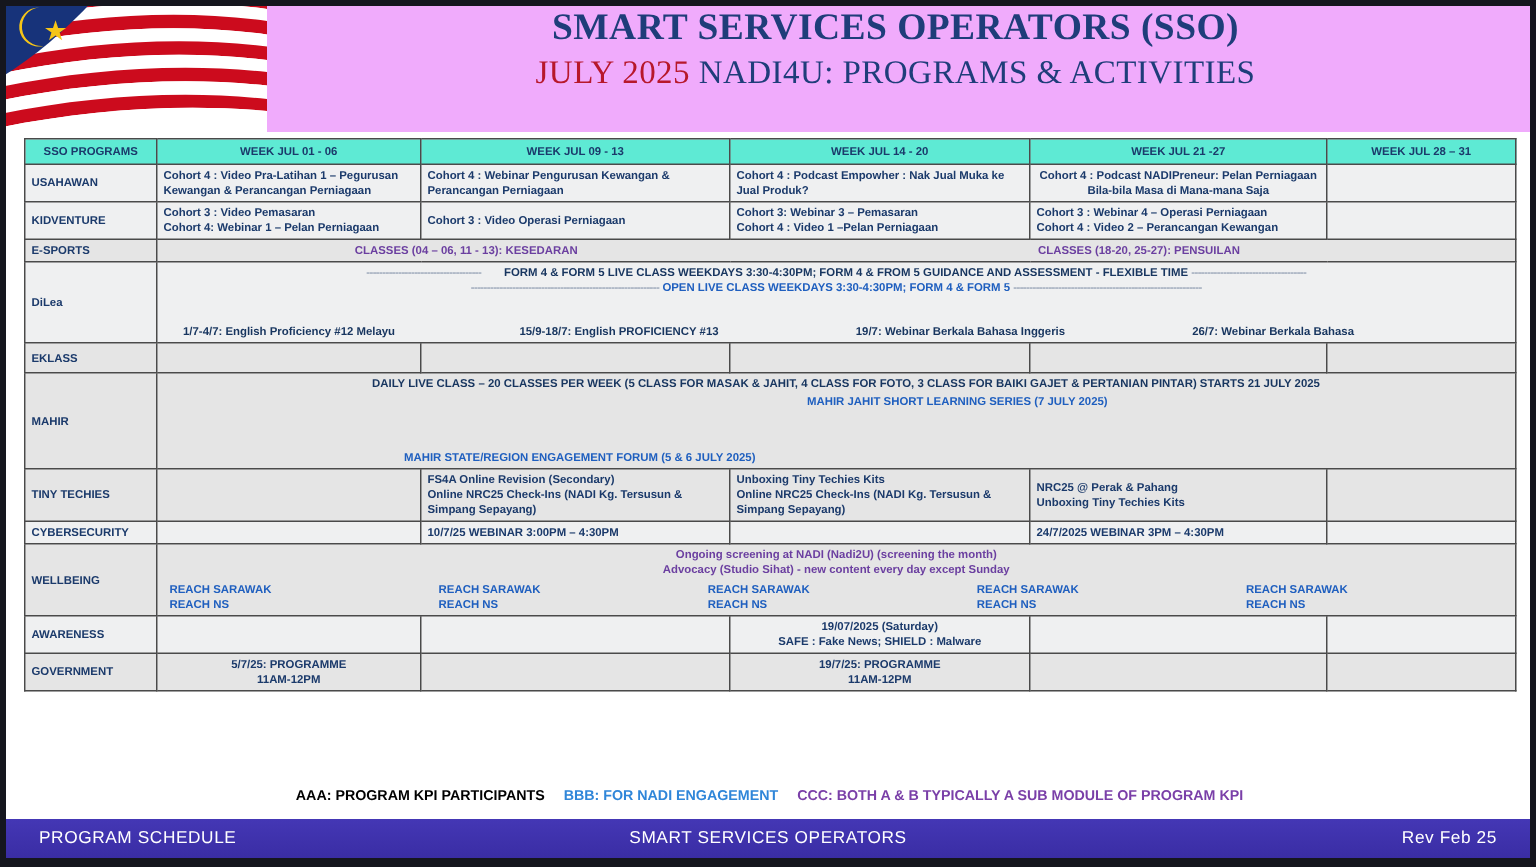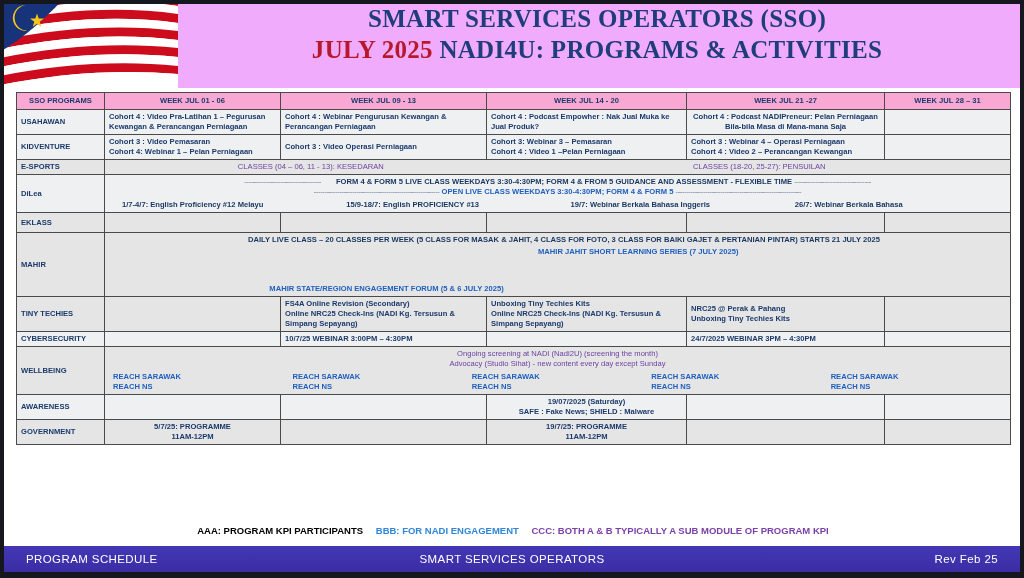--- a/index.html
+++ b/index.html
@@ -41,22 +41,22 @@
     font-family: "Liberation Serif", serif;
     font-weight: bold;
     font-size: 25px;
     letter-spacing: 0.3px;
     color: #1f3d7a;
     line-height: 1.22;
     white-space: nowrap;
   }
   .title-line2 {
     font-family: "Liberation Serif", serif;
-    font-weight: bold;
-    font-size: 25px;
+    font-weight: normal;
+    font-size: 22px;
     letter-spacing: 0.3px;
     line-height: 1.22;
     color: #1f3d7a;
     white-space: nowrap;
   }
   .title-red { color: #b7182b; }
 
   
   .table-area {
     position: absolute;
@@ -80,21 +80,21 @@
 
   
   col.c0 { width: 88px; }
   col.c1 { width: 176px; }
   col.c2 { width: 206px; }
   col.c3 { width: 200px; }
   col.c4 { width: 198px; }
   col.c5 { width: 126px; }
 
   thead th {
-    background: #f9a8d4;
+    background: #5eead4;
     color: #111111;
     font-size: 8.6px;
     font-weight: bold;
     text-align: center;
     height: 17px;
     padding: 2px 3px;
   }
   thead th.prog-head { text-align: center; }
 
   td.rowlabel {
@@ -107,21 +107,21 @@
 
   
   tr.band-a td { background: #eff0f1; }
   tr.band-b td { background: #e5e5e5; }
 
   td.cell { text-align: left; }
   td.cell.ctr { text-align: center; }
 
   .blue  { color: #1f5fbf; font-weight: bold; }
   .navy  { color: #17355f; font-weight: bold; padding-left: 13px; }
-  .purple{ color: #6b3fa0; font-weight: normal; }
+  .purple{ color: #6b3fa0; font-weight: bold; }
 
   .dashline { text-align: center; white-space: nowrap; overflow: hidden; }
   .dimdash { color: #9aa6b8; letter-spacing: -0.4px; }
 
   .dilea-row td { padding-top: 3px; padding-bottom: 3px; }
 
   .inline-cols {
     display: flex;
     width: 100%;
   }
@@ -307,21 +307,21 @@
             <div class="dashline">
               <span class="dimdash">------------------------------------</span>
               <span class="navy">FORM 4 &amp; FORM 5 LIVE CLASS WEEKDAYS 3:30-4:30PM; FORM 4 &amp; FROM 5 GUIDANCE AND ASSESSMENT - FLEXIBLE TIME</span>
               <span class="dimdash">------------------------------------</span>
             </div>
             <div class="dashline">
               <span class="dimdash">-----------------------------------------------------------</span>
               <span class="blue">OPEN LIVE CLASS WEEKDAYS 3:30-4:30PM; FORM 4 &amp; FORM 5</span>
               <span class="dimdash">-----------------------------------------------------------</span>
             </div>
-            <div class="inline-cols" style="margin-top:3px;">
+            <div class="inline-cols" style="margin-top:19px;">
               <div class="ic navy">1/7-4/7: English Proficiency #12 Melayu</div>
               <div class="ic navy">15/9-18/7: English PROFICIENCY #13</div>
               <div class="ic navy">19/7: Webinar Berkala Bahasa Inggeris</div>
               <div class="ic navy">26/7: Webinar Berkala Bahasa</div>
             </div>
           </td>
         </tr>
 
         <tr class="band-b">
           <td class="rowlabel">EKLASS</td>

